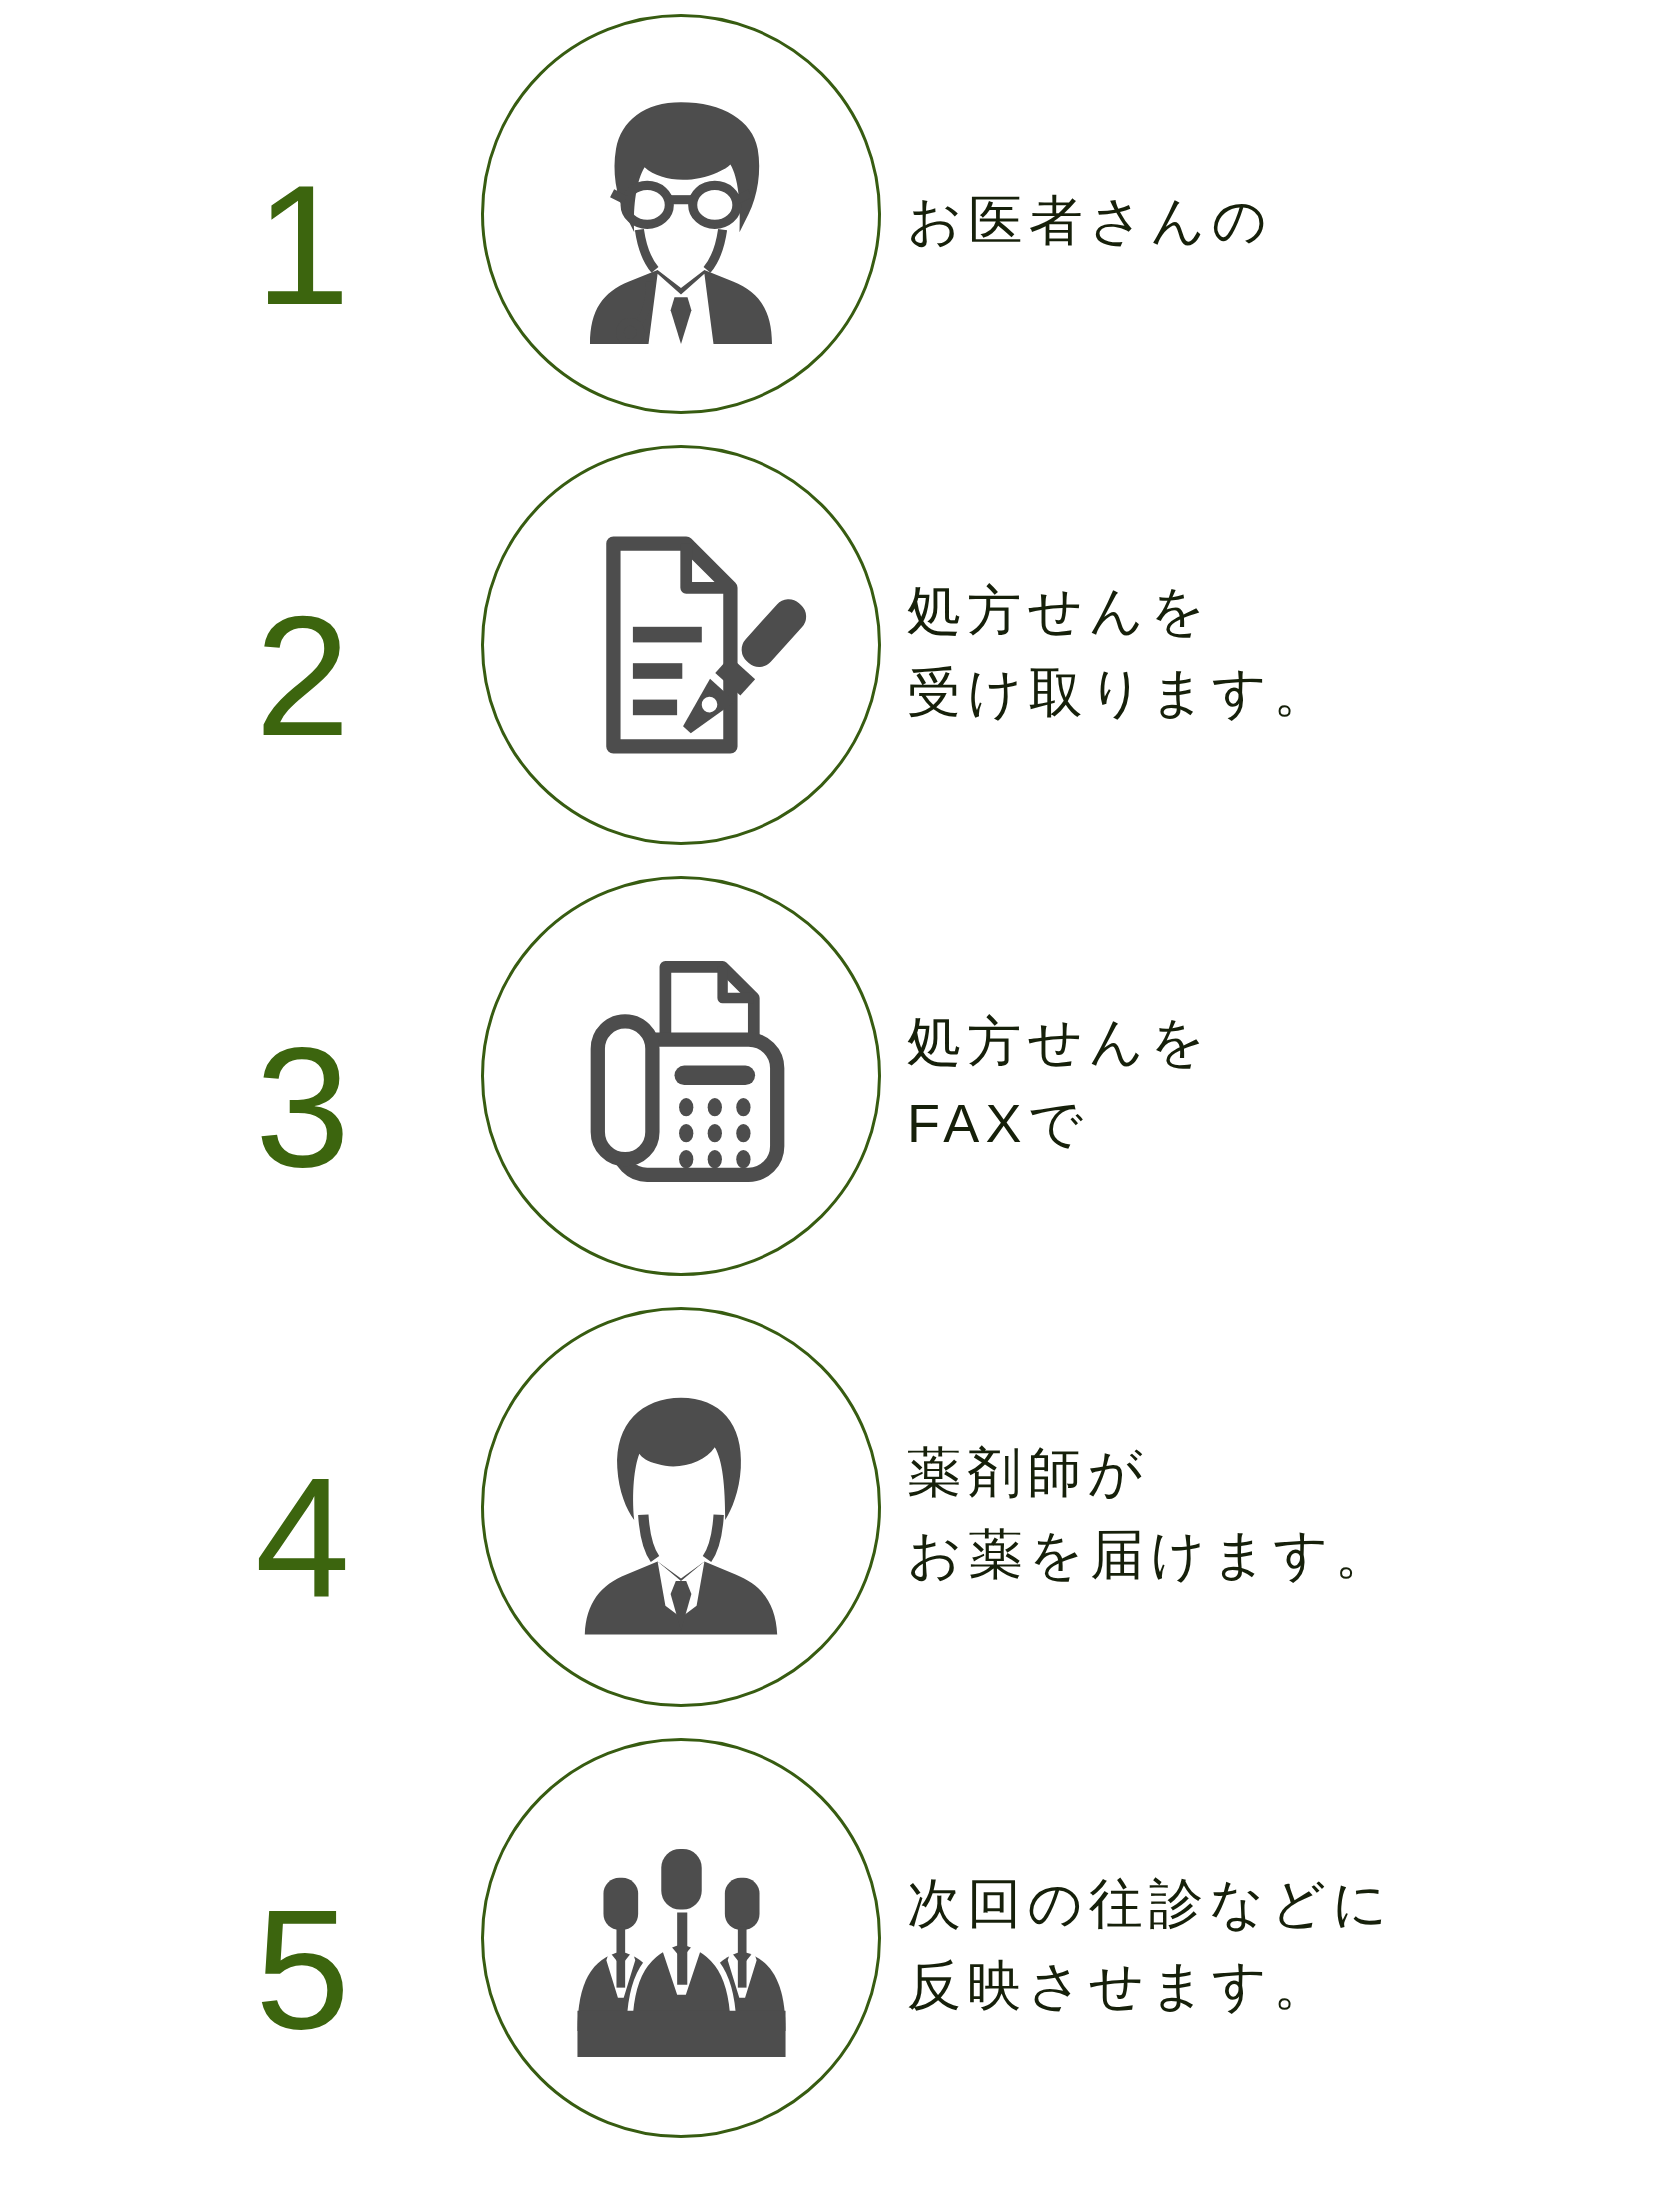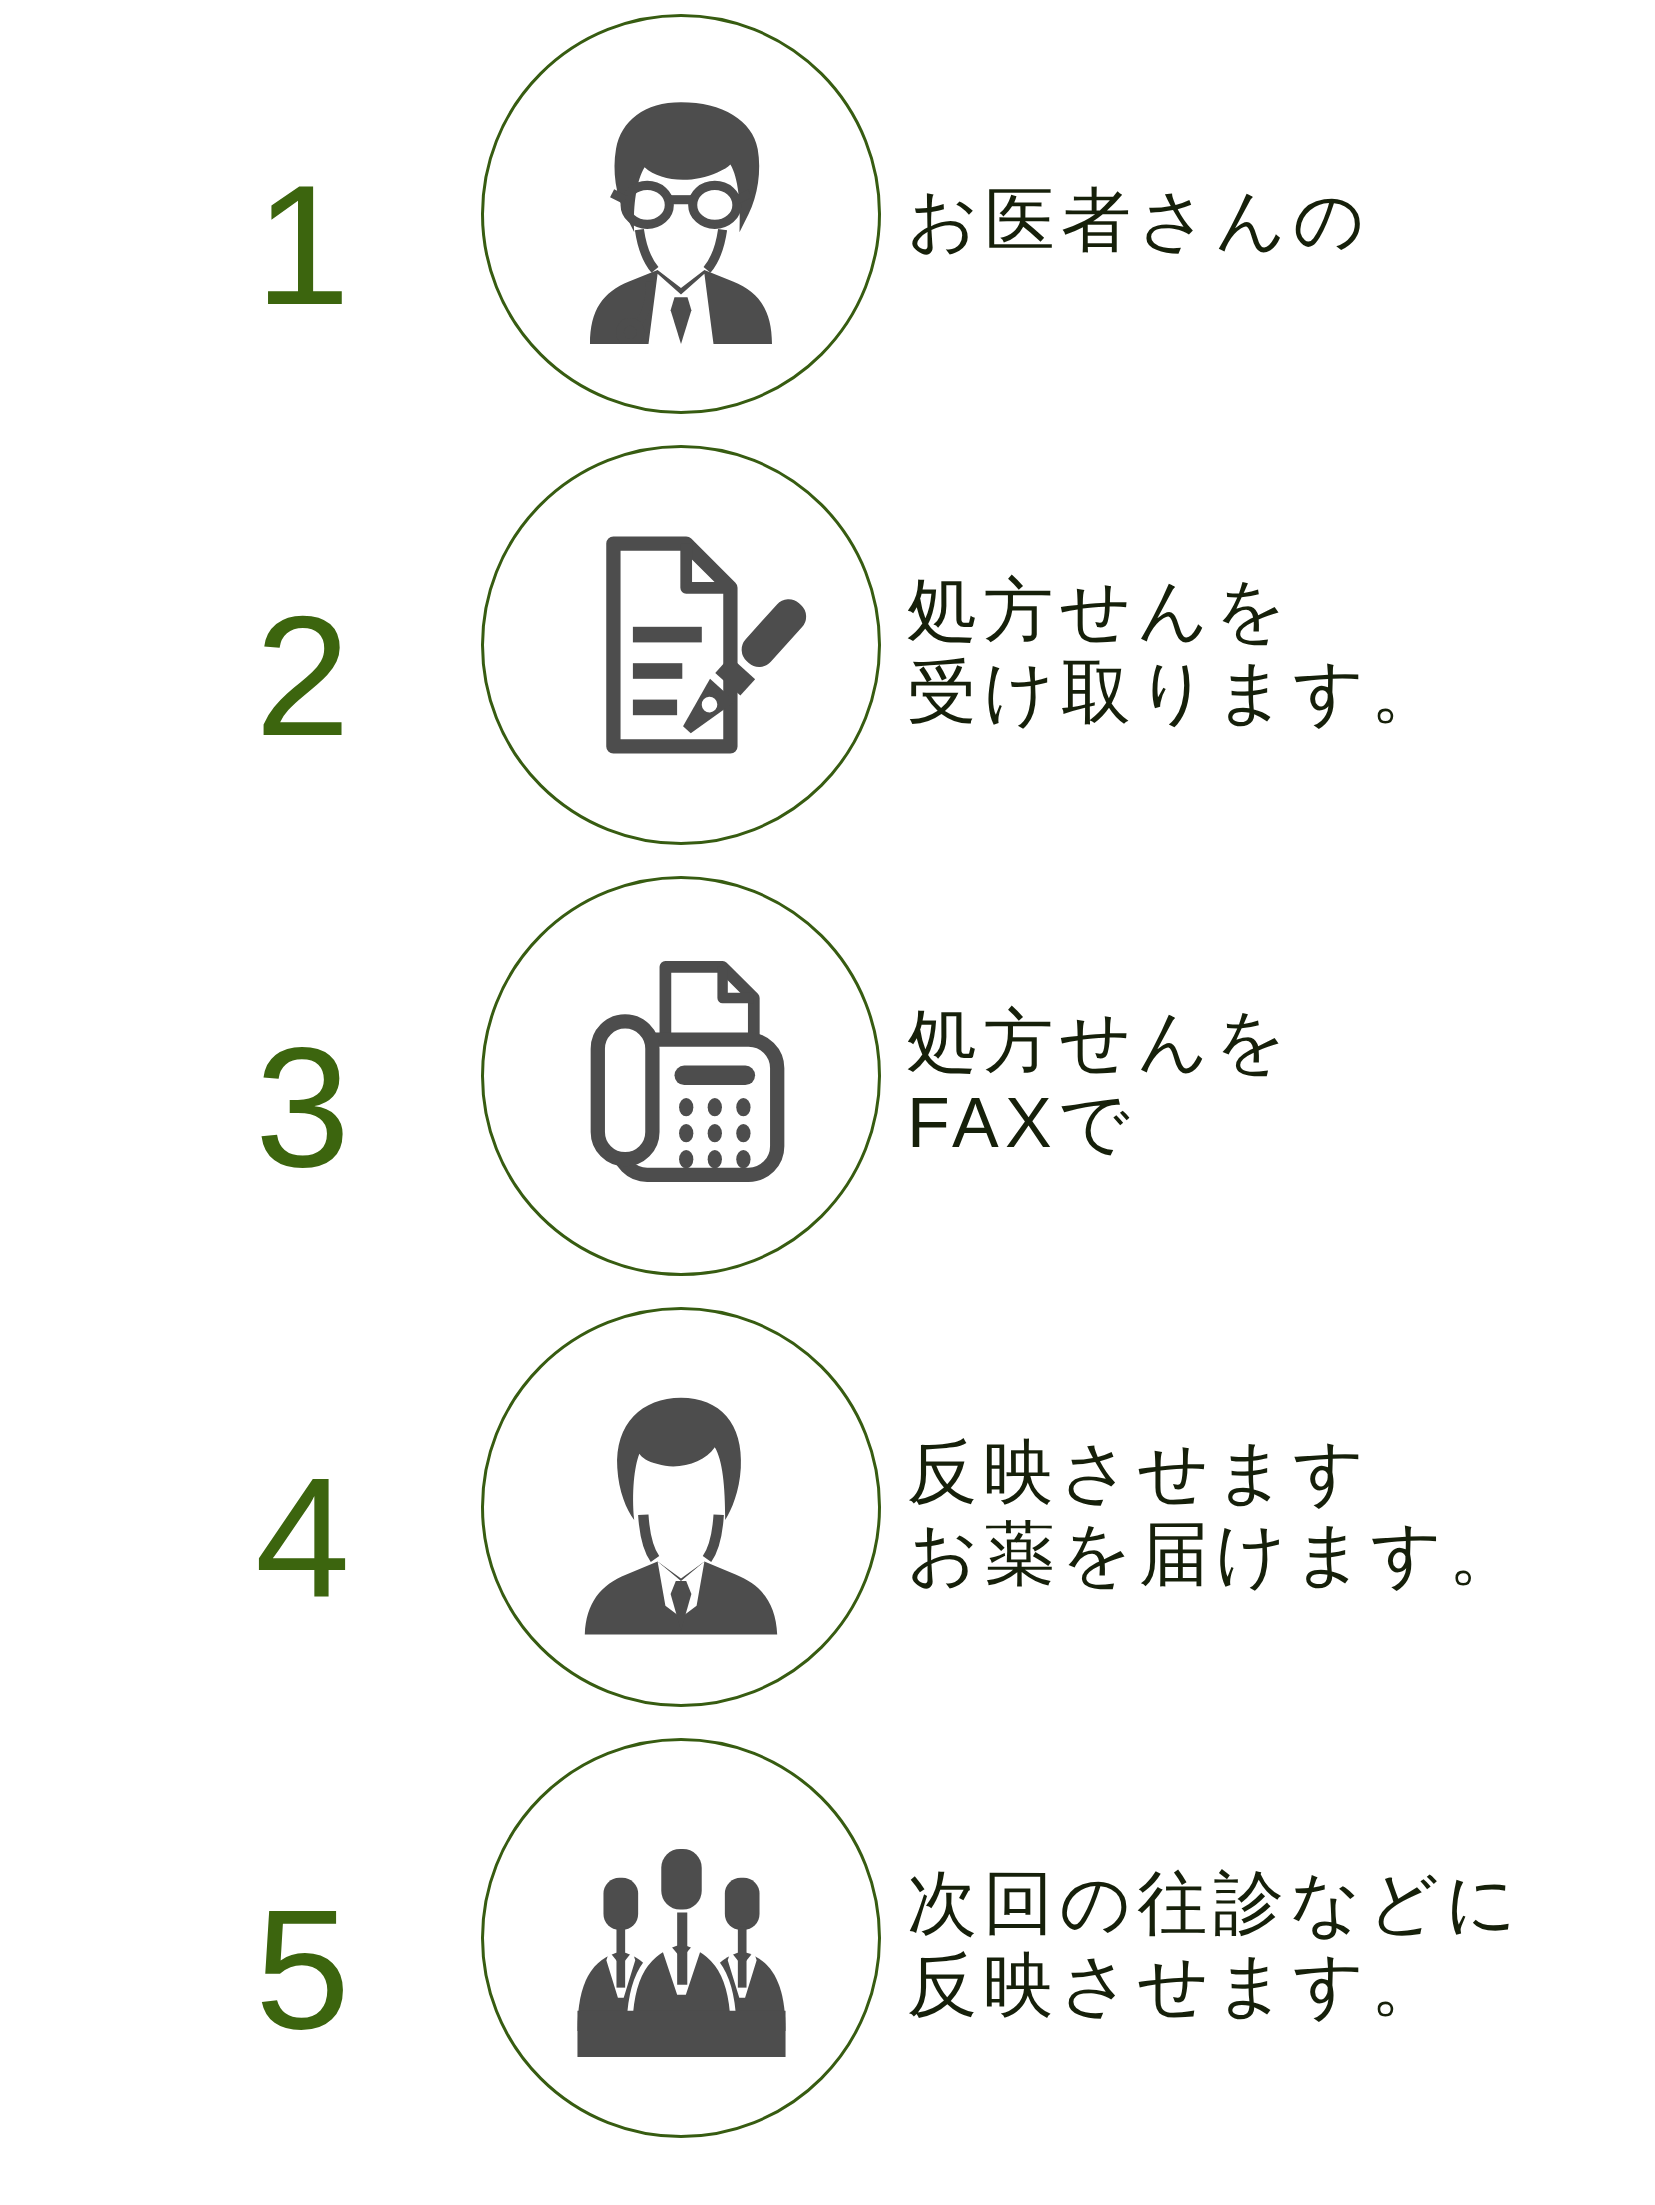--- a/index.html
+++ b/index.html
@@ -33,21 +33,21 @@
     width:400px;height:400px;box-sizing:border-box;
     border:3.1px solid #375c11;border-radius:50%;
     display:flex;align-items:center;justify-content:center;
     justify-self:start;
     background:#ffffff;
   }
   .icon{width:260px;height:260px;}
   .icon.wide{width:289px;height:289px;}
   .desc{
     margin-left:20px;
-    font-size:70px;line-height:82px;letter-spacing:6.2px;
+    font-size:54px;line-height:82px;letter-spacing:6.2px;
     color:#16200a;
     transform:translateY(6.2px);
     white-space:nowrap;
   }
   .desc .line{display:block;}
 </style>
 </head>
 <body>
 
 <div class="page">
@@ -153,21 +153,21 @@
             <path d="M71 106c1 16 4 27 9 34"></path>
             <path d="M129 106c-1 16-4 27-9 34"></path>
           </g>
           <path d="M26 198c1-24 12-38 32-46l24-10 18 13 18-13 24 10c20 8 31 22 32 46z"></path>
           <path fill="#ffffff" d="M82 142l18 15 18-15-6 34-12 9-12-9z"></path>
           <path d="M96 157h8l4 10-8 28-8-28z"></path>
         </g>
       </svg>
     </div>
     <div class="desc">
-      <span class="line">反映させます</span>
+      <span class="line">薬剤師が</span>
       <span class="line">お薬を届けます。</span>
     </div>
   </div>
 
   <div class="step">
     <div class="num-cell">
       <div class="num">5</div>
     </div>
     <div class="circle">
       <svg class="icon wide" viewBox="0 0 200 200">

